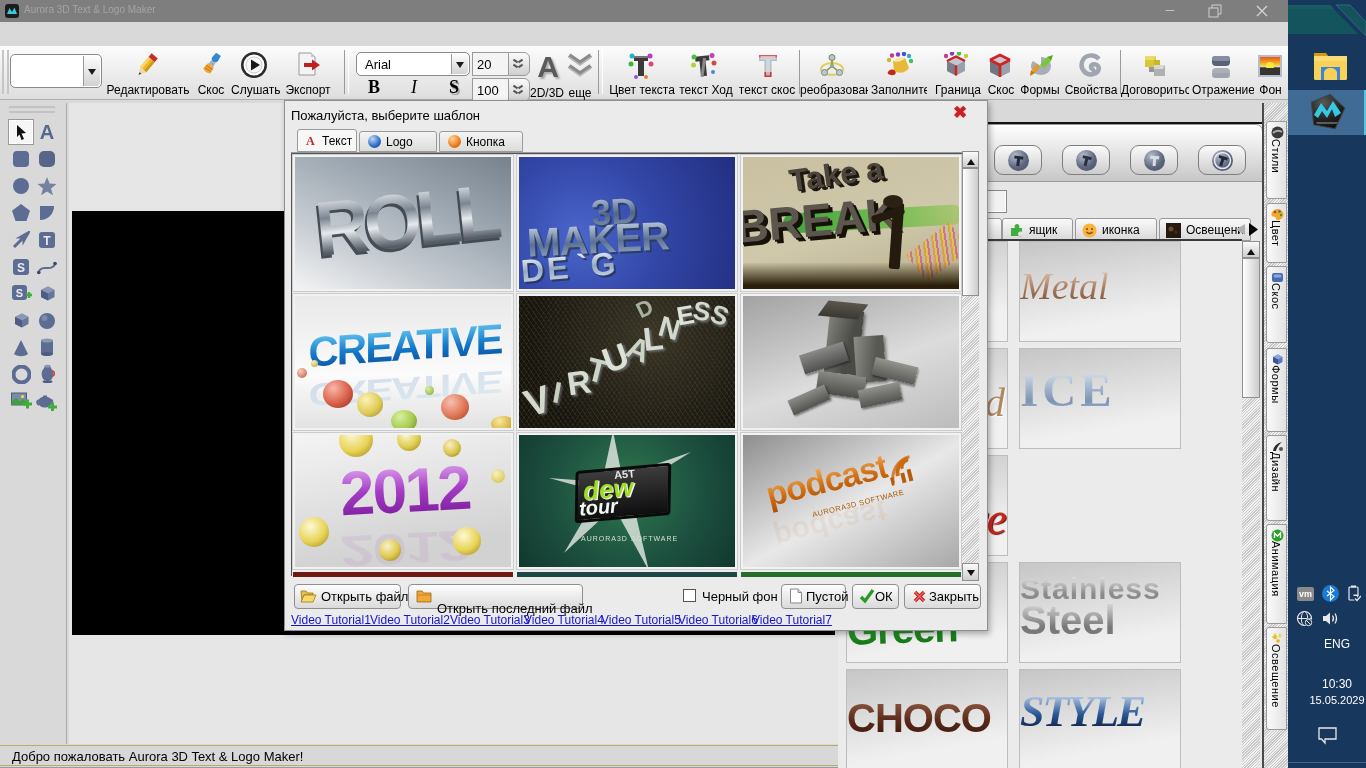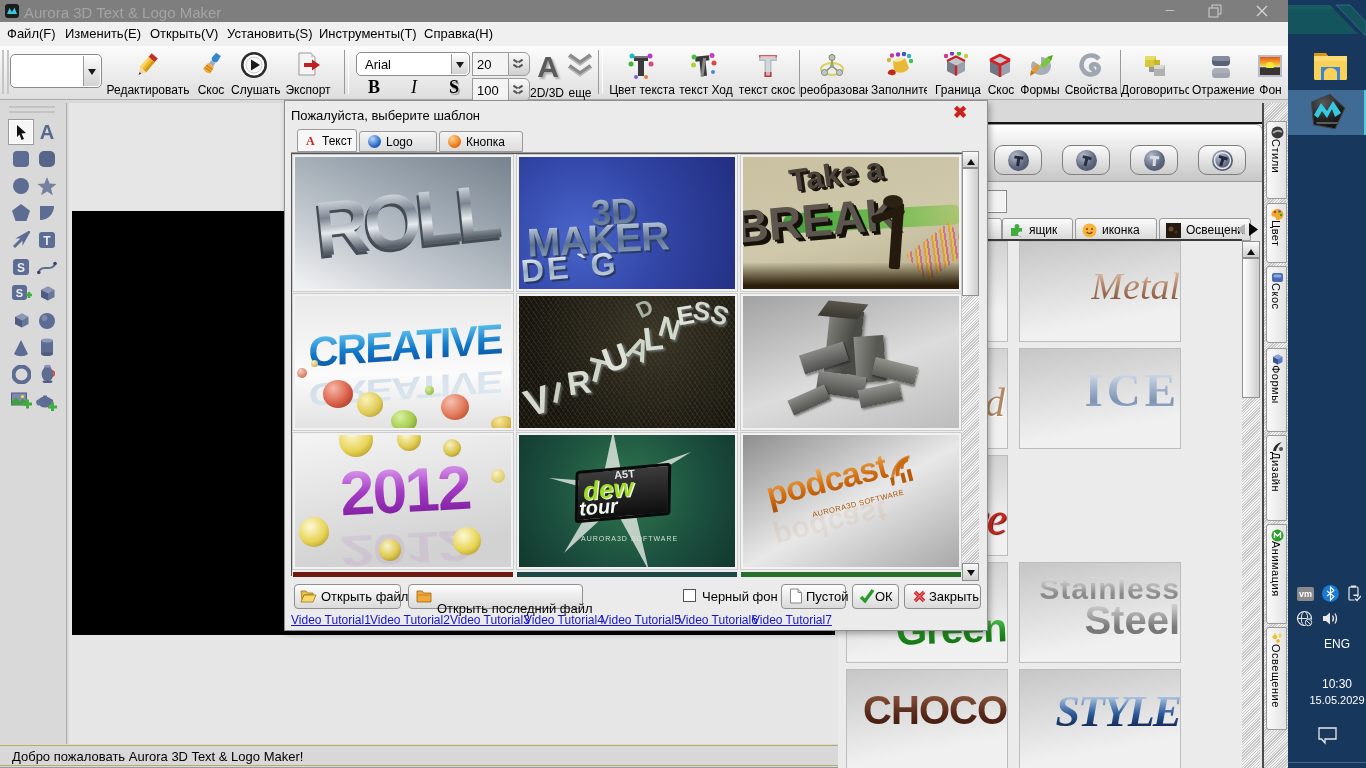--- a/index.html
+++ b/index.html
@@ -2,21 +2,21 @@
 <html><head>
 <meta charset="utf-8">
 <style>
 * { margin:0; padding:0; box-sizing:border-box; }
 body { font-family:"Liberation Sans", sans-serif; }
 #screen { position:relative; width:1366px; height:768px; overflow:hidden; background:#d9d9d9; }
 .abs { position:absolute; }
 
 
 #titlebar { left:0; top:0; width:1288px; height:22px; background:#7e7e7e; }
-#titlebar .ttext { position:absolute; left:24px; top:4px; font-size:15px; color:#a4a4a4; }
+#titlebar .ttext { position:absolute; left:24px; top:4px; font-size:10px; color:#a4a4a4; }
 .winbtn { position:absolute; top:0; width:16px; height:22px; color:#cfcfcf; font-size:12px; text-align:center; line-height:20px; }
 
 
 #menubar { left:0; top:22px; width:1288px; height:24px; background:#f0f0f0; }
 #menubar span { position:absolute; top:4px; font-size:13px; color:#000; }
 
 
 #toolbar { left:0; top:46px; width:1288px; height:54px; background:linear-gradient(#fcfcfc,#dedede); border-bottom:1px solid #adadad; }
 .tsep { position:absolute; top:4px; height:44px; width:5px; border-left:1px solid #9a9a9a; border-right:1px solid #fff; }
 .grip { position:absolute; top:4px; height:44px; width:7px; border-left:2px solid #c6c6c6; border-right:2px solid #c6c6c6; }
@@ -52,21 +52,21 @@
 #rpanel { left:838px; top:122px; width:424px; height:646px; background:#e6e6e6; }
 #rpTopLine { left:838px; top:122px; width:426px; height:2px; background:#141414; }
 #tbar { left:839px; top:124px; width:424px; height:58px; background:linear-gradient(#ffffff,#c7c7c7); border:1px solid #9a9a9a; border-radius:7px 7px 0 0; }
 .tbtn { position:absolute; width:48px; height:30px; background:linear-gradient(#fbfbfb,#cccccc); border:1px solid #7e7e7e; border-radius:9px; }
 .tball { position:absolute; left:13px; top:4px; width:21px; height:21px; border-radius:50%; background:radial-gradient(circle at 35% 28%, #b6bdcb, #5f6880 55%, #454d63); }
 .tball svg { position:absolute; left:0; top:0; }
 #rcombo { left:984px; top:190px; width:23px; height:23px; background:#f2f2f2; border:1px solid #888; box-shadow:inset -1px -1px 0 #fff; }
 .rtab { position:absolute; top:218px; height:23px; background:linear-gradient(#fafafa,#d8d8d8); border:1px solid #999; border-radius:3px 3px 0 0; font-size:12px; padding:4px 8px 0 26px; }
 #rtabline { left:838px; top:239px; width:404px; height:2px; background:#3a3a3a; }
 #cards { left:838px; top:241px; width:404px; height:527px; background:#ebebeb; }
-.card { position:absolute; width:162px; height:101px; border:1px solid #bdbdbd; background:linear-gradient(170deg,#c6c6c6,#f0f0f0 75%); overflow:hidden; text-align:right; }
+.card { position:absolute; width:162px; height:101px; border:1px solid #bdbdbd; background:linear-gradient(170deg,#c6c6c6,#f0f0f0 75%); overflow:hidden; text-align:left; }
 
 
 .sbtrack { background:repeating-linear-gradient(135deg,#c9c9c9 0 1px,#f2f2f2 1px 2px); }
 .sbbtn { position:absolute; background:linear-gradient(#fafafa,#cecece); border:1px solid #8f8f8f; }
 .sbbtn:after { content:""; position:absolute; left:50%; top:50%; border:4px solid transparent; }
 .sbbtn.up:after { margin:-5px 0 0 -4px; border-bottom:6px solid #111; }
 .sbbtn.dn:after { margin:-2px 0 0 -4px; border-top:6px solid #111; }
 .sbthumb { position:absolute; background:linear-gradient(90deg,#ffffff,#cccccc); border:1px solid #8f8f8f; }
 
 
@@ -115,28 +115,20 @@
     <div class="winbtn" style="left:1162px">─</div>
     <svg class="abs" style="left:1208px;top:4px" width="14" height="14" viewBox="0 0 14 14">
         <rect x="1" y="4" width="9" height="9" fill="none" stroke="#cfcfcf"></rect>
         <path d="M4 4 V1 H13 V10 H10" fill="none" stroke="#cfcfcf"></path>
       </svg>
     <svg class="abs" style="left:1255px;top:4px" width="14" height="14" viewBox="0 0 14 14">
         <path d="M2 2 L12 12 M12 2 L2 12" stroke="#d4d4d4" stroke-width="1.4"></path>
       </svg>
   </div>
 
-  <div class="abs" id="menubar">
-    <span style="left:7px">Файл(F)</span>
-    <span style="left:65px">Изменить(E)</span>
-    <span style="left:150px">Открыть(V)</span>
-    <span style="left:227px">Установить(S)</span>
-    <span style="left:319px">Инструменты(Т)</span>
-    <span style="left:424px">Справка(H)</span>
-  </div>
 
   <div class="abs" id="toolbar">
     <div class="grip" style="left:2px"></div>
     <div class="combo" style="left:10px;top:8px;width:92px;height:34px">
         <div class="arr"></div>
       </div>
     <svg class="ticon" style="left:133px;top:5px" width="28" height="28" viewBox="0 0 28 28">
         <g transform="rotate(40 14 14)">
           <rect x="10" y="2" width="8" height="5" fill="#c03028"></rect>
           <rect x="10" y="7" width="8" height="13" fill="#f0b828"></rect>
@@ -465,21 +457,21 @@
   <svg class="abs" style="left:1247px;top:222px" width="12" height="15" viewBox="0 0 12 15">
       <path d="M2 1 L11 7.5 L2 14 Z" fill="#000"></path>
     </svg>
   <div class="abs" id="rtabline"></div>
   <div class="abs" id="cards">
 
     <div class="card" style="left:8px;top:0px"></div>
     <div class="card" style="left:8px;top:107px;text-align:right"><span style="display:inline-block;margin-top:30px;margin-right:2px;font-family:'Liberation Serif',serif;font-style:italic;font-size:40px;color:#b08860;text-shadow:1px 1px 1px #fff">Gold</span></div>
     <div class="card" style="left:8px;top:214px;text-align:right"><span style="display:inline-block;margin-top:36px;margin-right:0px;font-family:'Liberation Serif',serif;font-style:italic;font-size:46px;color:#c82820;text-shadow:1px 1px 1px #701008">Fire͏</span></div>
     <div class="card" style="left:8px;top:321px"><span style="display:inline-block;margin-top:44px;font-weight:bold;font-size:40px;letter-spacing:-1px;background:linear-gradient(#7ee87e,#1e8e1e 60%,#0c5c0c);-webkit-background-clip:text;background-clip:text;color:transparent;transform:rotate(-2deg)">Green</span></div>
-    <div class="card" style="left:8px;top:428px"><span style="display:inline-block;margin-top:18px;font-weight:bold;font-size:40px;letter-spacing:-1px;background:linear-gradient(#9a6248,#5a2a1a 55%,#35140a);-webkit-background-clip:text;background-clip:text;color:transparent">CHOCO</span></div>
+    <div class="card" style="left:8px;top:428px"><span style="display:inline-block;margin-top:26px;font-weight:bold;font-size:40px;letter-spacing:-1px;background:linear-gradient(#9a6248,#5a2a1a 55%,#35140a);-webkit-background-clip:text;background-clip:text;color:transparent">CHOCO</span></div>
     <div class="card" style="left:181px;top:0px"><span style="display:inline-block;margin-top:22px;font-family:'Liberation Serif',serif;font-style:italic;font-size:38px;background:linear-gradient(#ecd2be 5%,#a97b5e 55%,#7e5238 90%);-webkit-background-clip:text;background-clip:text;color:transparent">Metal</span></div>
     <div class="card" style="left:181px;top:107px"><span style="display:inline-block;margin-top:14px;font-family:'Liberation Serif',serif;font-weight:bold;font-size:47px;letter-spacing:4px;background:linear-gradient(#f4f8fc 0%,#b5c4d8 35%,#7e94b4 70%,#a8bcd2 100%);-webkit-background-clip:text;background-clip:text;color:transparent">ICE</span></div>
     <div class="card" style="left:181px;top:321px;line-height:0.9"><span style="display:inline-block;margin-top:12px;font-size:30px;font-weight:bold;letter-spacing:1px;background:linear-gradient(#e8e8e8,#8a8a8a 70%);-webkit-background-clip:text;background-clip:text;color:transparent">Stainless</span><br><span style="display:inline-block;font-size:40px;font-weight:bold;background:linear-gradient(#dcdcdc,#787878 70%);-webkit-background-clip:text;background-clip:text;color:transparent">Steel</span></div>
     <div class="card" style="left:181px;top:428px"><span style="display:inline-block;margin-top:16px;font-family:'Liberation Serif',serif;font-weight:bold;font-style:italic;font-size:44px;letter-spacing:-2px;background:linear-gradient(#d8e8f8 10%,#2a5898 55%,#0a1838 90%);-webkit-background-clip:text;background-clip:text;color:transparent">STYLE</span></div>
   </div>
 
   <div class="abs sbtrack" style="left:1242px;top:241px;width:18px;height:527px"></div>
   <div class="abs sbbtn up" style="left:1242px;top:241px;width:18px;height:17px"></div>
   <div class="abs sbthumb" style="left:1242px;top:258px;width:18px;height:140px"></div>
 

